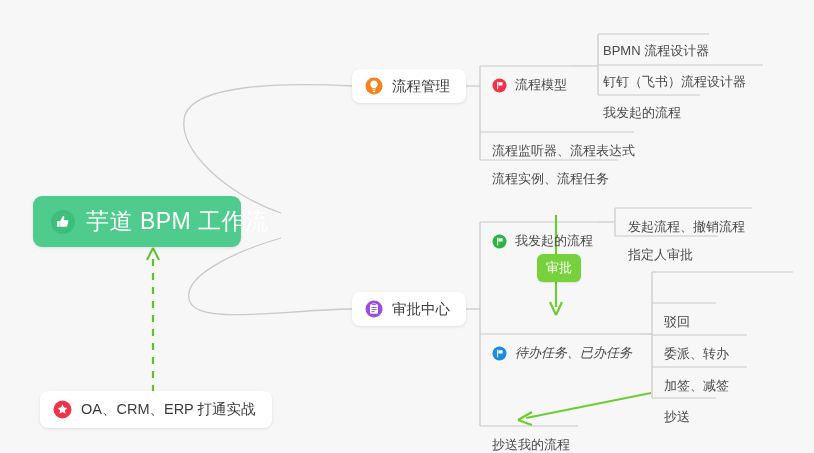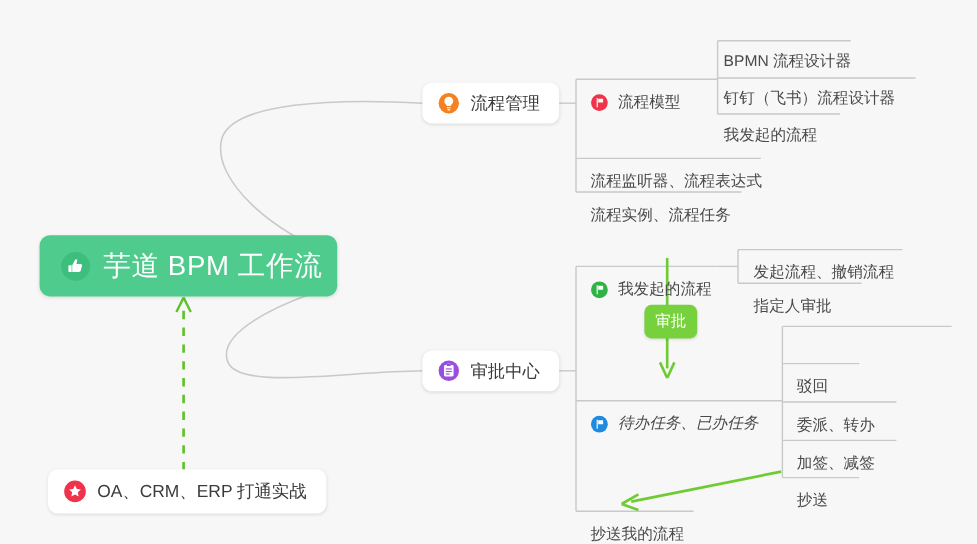--- a/index.html
+++ b/index.html
@@ -24,21 +24,21 @@
     width: 814px;
     height: 453px;
     pointer-events: none;
   }
 
   
   .root-node {
     position: absolute;
     left: 33px;
     top: 196px;
-    width: 248px;
+    width: 208px;
     height: 51px;
     background: #4ECB8D;
     border-radius: 9px;
     box-shadow: 0 1px 3px rgba(0,0,0,0.10);
     display: flex;
     align-items: center;
     padding-left: 17px;
     box-sizing: border-box;
   }
   .root-label {

